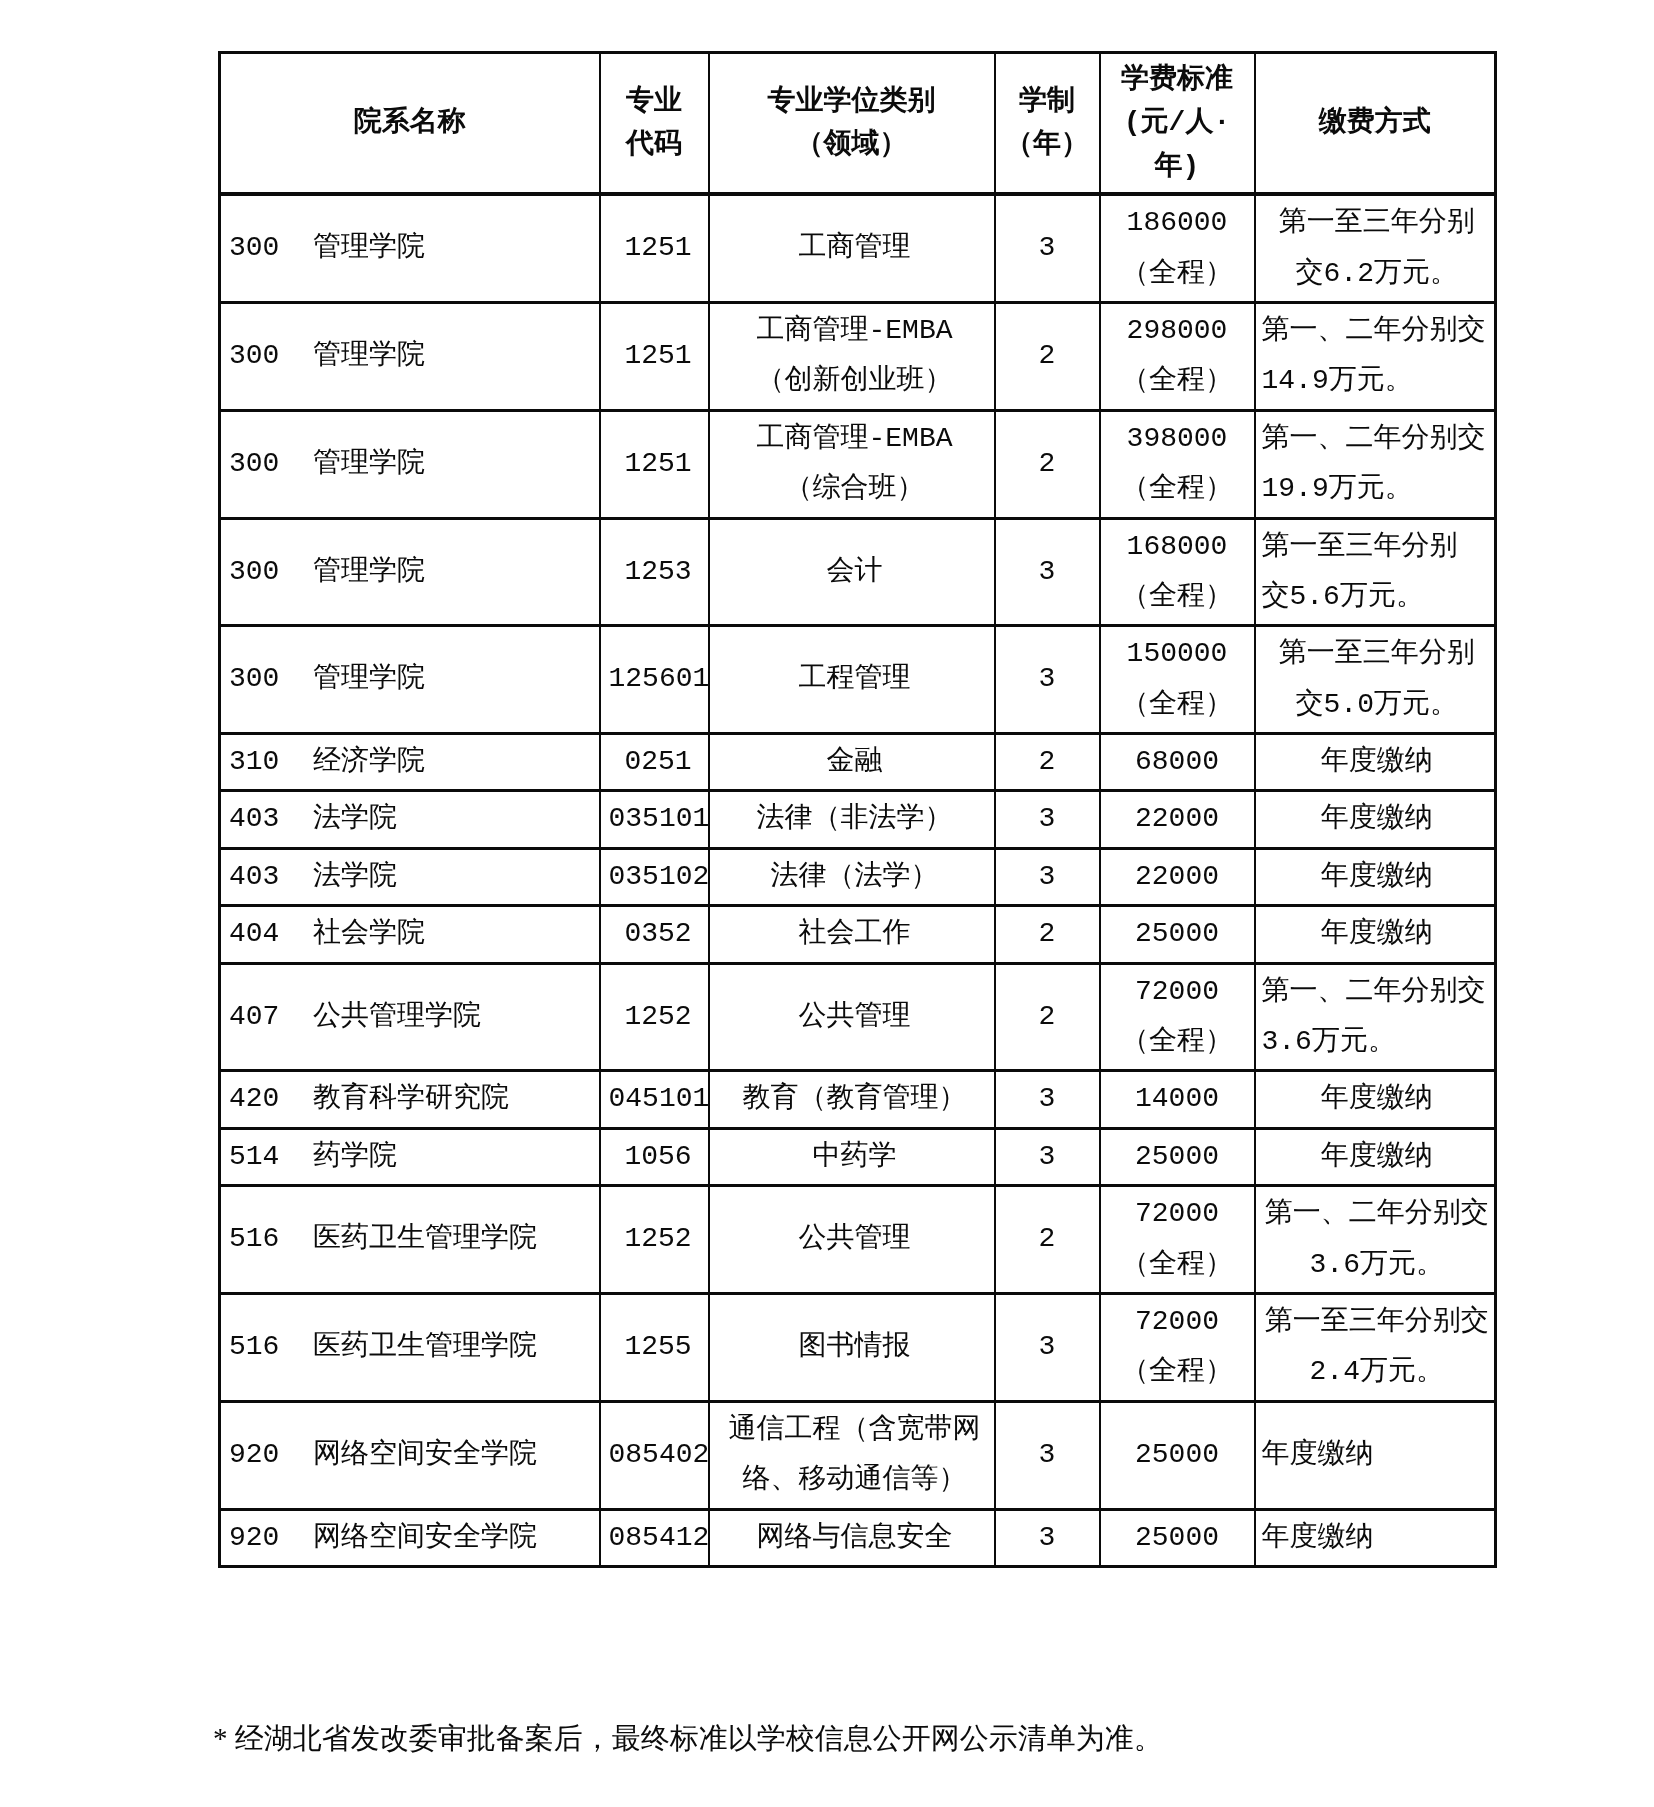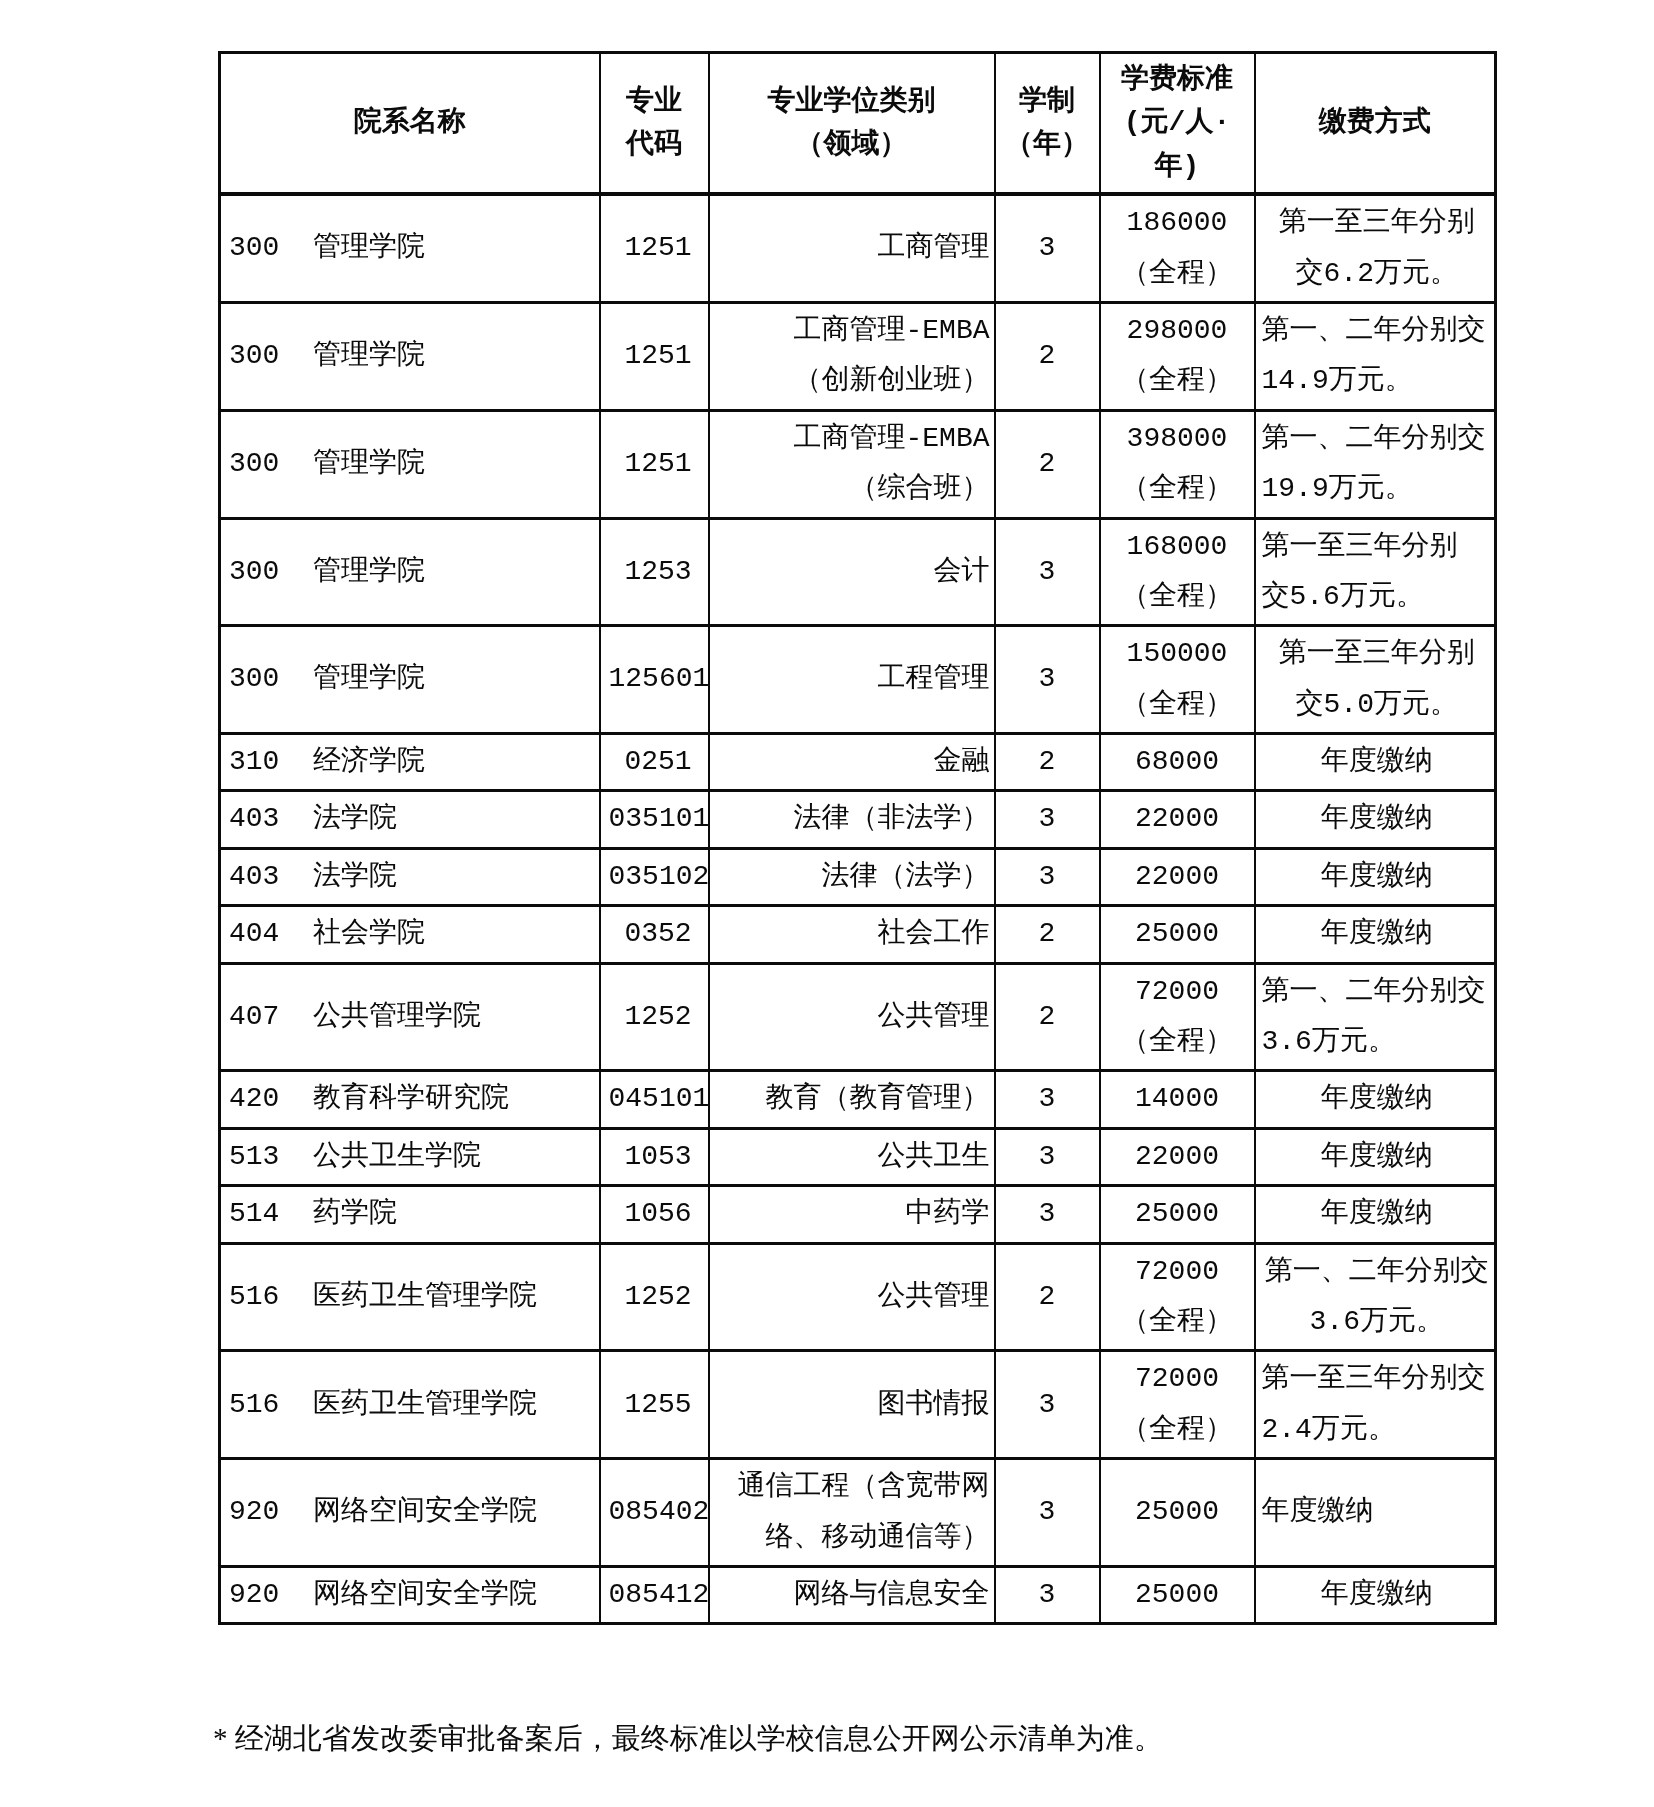--- a/index.html
+++ b/index.html
@@ -38,21 +38,21 @@
     border-bottom-width: 4px;
     font-weight: bold;
     text-align: center;
     line-height: 1.55;
     padding: 4px 2px;
   }
   td { line-height: 1.8; padding: 2px 4px; }
 
   td.dept  { text-align: left; padding-left: 8px; white-space: pre-wrap; }
   td.code  { text-align: center; padding-left: 8px; padding-right: 0; }
-  td.major { text-align: right; padding-left: 10px; }
+  td.major { text-align: center; padding-left: 10px; }
   td.years { text-align: center; }
   td.fee   { text-align: center; }
   td.pay   { text-align: center; padding-left: 6px; padding-right: 2px; }
 
   
   tbody tr:nth-child(2)  td.pay,
   tbody tr:nth-child(3)  td.pay,
   tbody tr:nth-child(4)  td.pay,
   tbody tr:nth-child(10) td.pay,
   tbody tr:nth-child(15) td.pay,
@@ -316,38 +316,20 @@
           <div class="line">3</div>
         </td>
         <td class="fee">
           <div class="line">14000</div>
         </td>
         <td class="pay">
           <div class="line">年度缴纳</div>
         </td>
       </tr>
       <tr>
-        <td class="dept"><div class="line">513  公共卫生学院</div></td>
-        <td class="code">
-          <div class="line">1053</div>
-        </td>
-        <td class="major">
-          <div class="line">公共卫生</div>
-        </td>
-        <td class="years">
-          <div class="line">3</div>
-        </td>
-        <td class="fee">
-          <div class="line">22000</div>
-        </td>
-        <td class="pay">
-          <div class="line">年度缴纳</div>
-        </td>
-      </tr>
-      <tr>
         <td class="dept"><div class="line">514  药学院</div></td>
         <td class="code">
           <div class="line">1056</div>
         </td>
         <td class="major">
           <div class="line">中药学</div>
         </td>
         <td class="years">
           <div class="line">3</div>
         </td>

